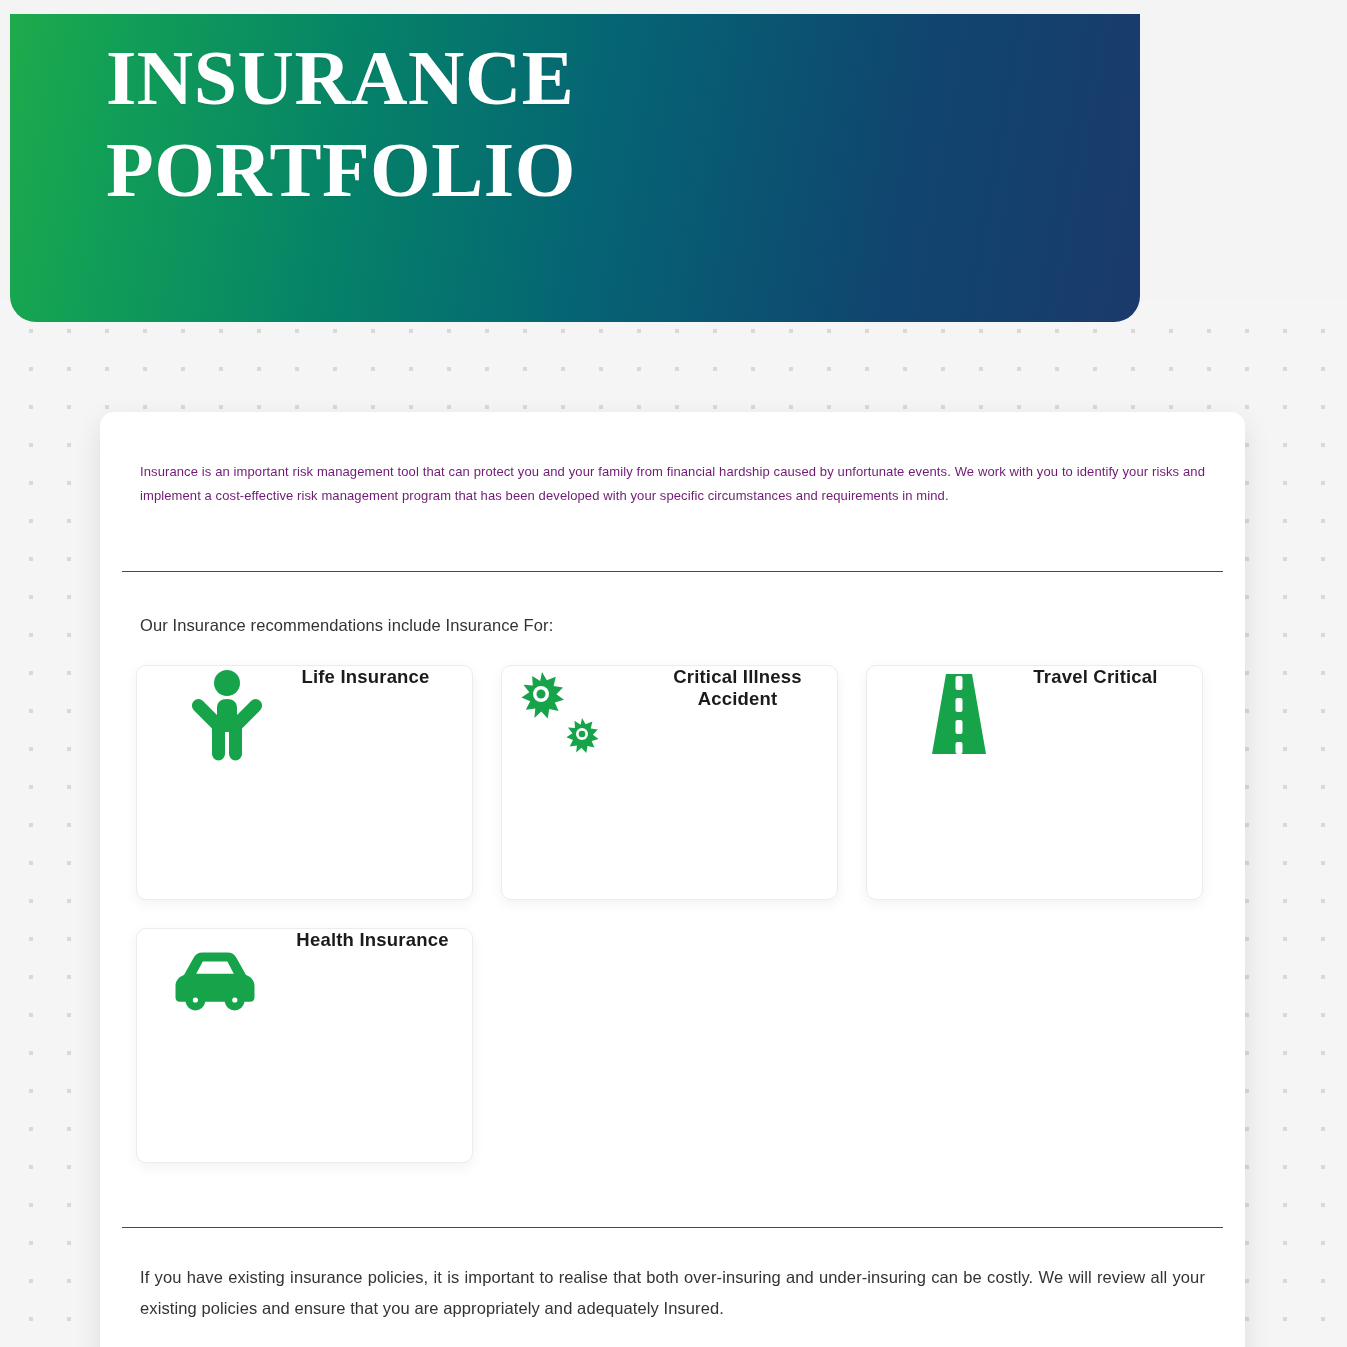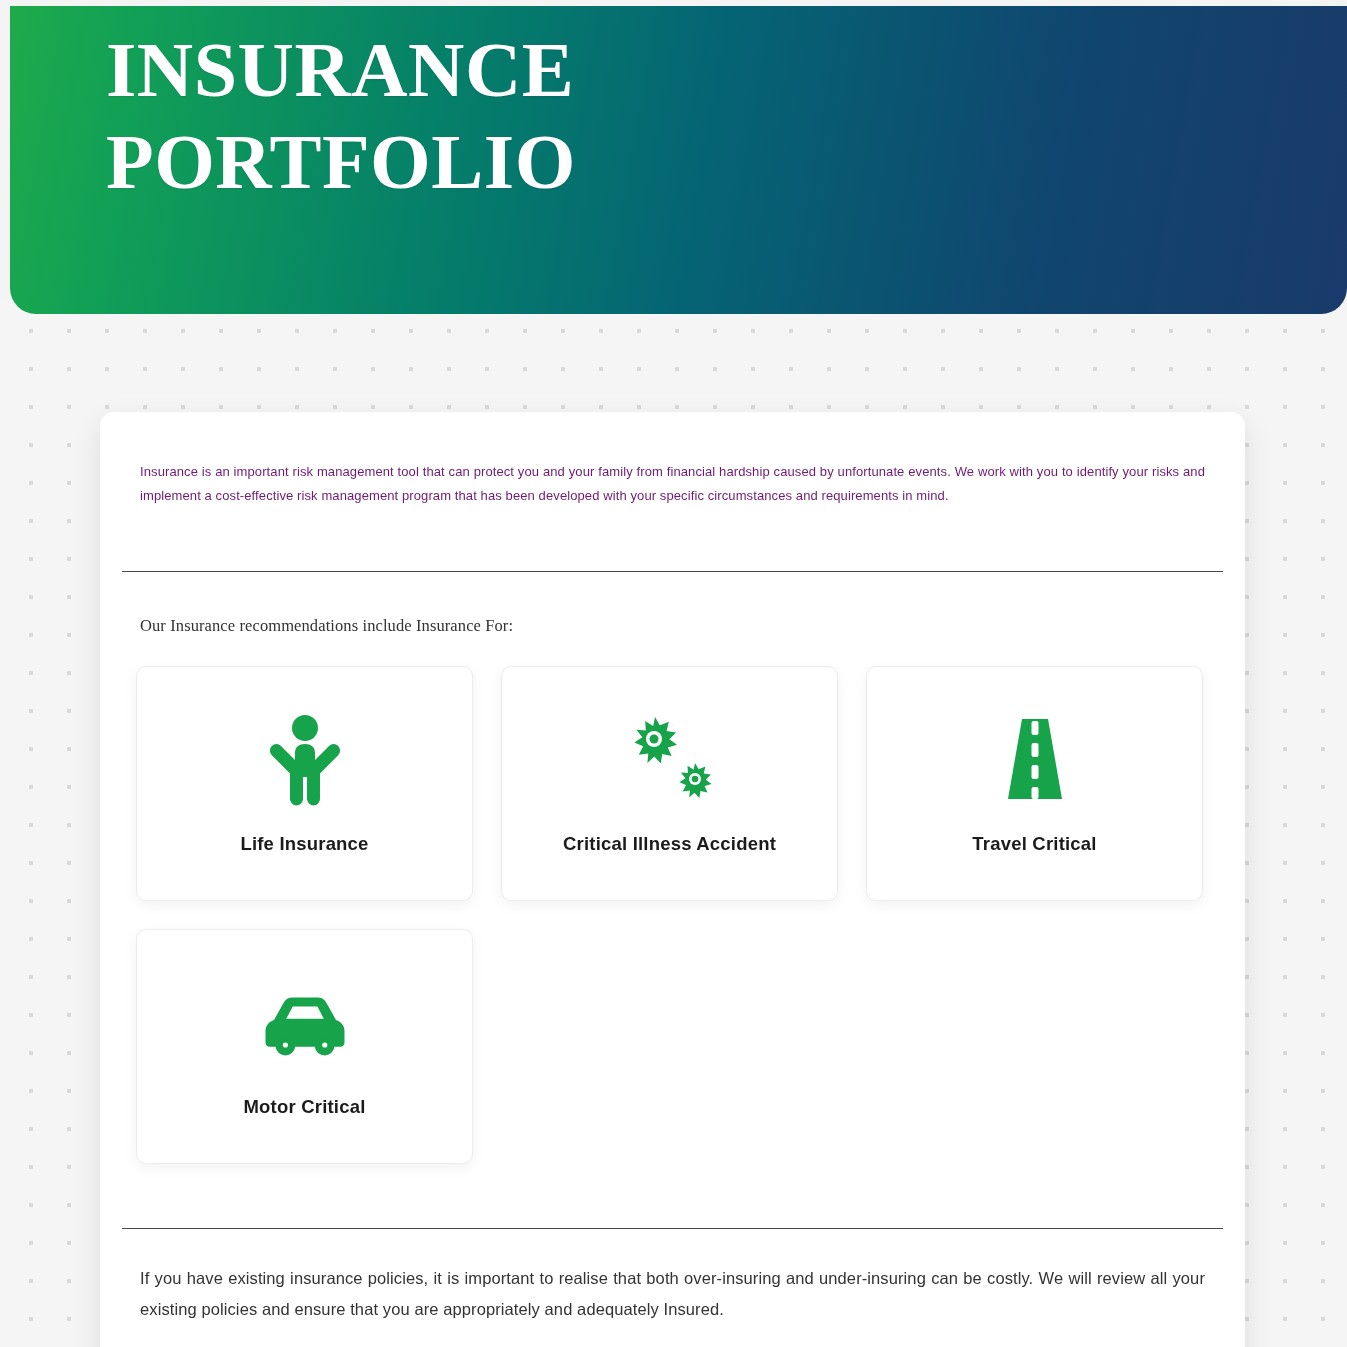--- a/index.html
+++ b/index.html
@@ -24,22 +24,22 @@
     background-color: #f5f5f5;
     background-image: radial-gradient(#d9d9d9 2.2px, transparent 2.3px);
     background-size: 38px 38px;
     background-position: 12px 12px;
     z-index: 0;
   }
 
   
   .header {
     position: absolute;
-    left: 10px; top: 6px;
-    width: 1337px; height: 308px;
+    left: 10px; top: 14px;
+    width: 1130px; height: 308px;
     background: linear-gradient(100deg, #1faa4b 0%, #12a056 9%, #058069 32%, #056474 52%, #10456f 78%, #1a3a6b 100%);
     border-bottom-left-radius: 26px;
     border-bottom-right-radius: 26px;
     z-index: 2;
     overflow: hidden;
   }
   .header-title {
     position: absolute;
     left: 96px; top: 18px;
     color: #ffffff;
@@ -79,41 +79,40 @@
     height: 1px;
     background: #4a4a4a;
     margin: 62px 22px 0 22px;
   }
 
   .sub-label {
     padding: 44px 40px 0 40px;
     font-size: 16.5px;
     color: #333333;
     letter-spacing: 0.1px;
-    font-family: Liberation Serif, serif;
   }
 
   
   .grid {
     display: grid;
     grid-template-columns: repeat(3, 337px);
     gap: 28px;
     padding: 30px 36px 0 36px;
     justify-content: start;
   }
 
   .tile {
     height: 235px;
     background: #ffffff;
     border: 1px solid #ececec;
     border-radius: 10px;
     box-shadow: 0 4px 14px rgba(0,0,0,0.055);
     display: flex;
-    flex-direction: column;
-    align-items: center;
+    flex-direction: row;
+    align-items: flex-start;
     justify-content: center;
     gap: 26px;
   }
   .tile .icon-wrap {
     height: 96px;
     display: flex;
     align-items: center;
     justify-content: center;
   }
   .tile .tile-label {
@@ -214,21 +213,21 @@
         <svg width="110" height="96" viewBox="0 0 110 96">
           <g fill="#16a34a">
             <path d="M24 46l9.5-17c2-3.6 4.9-5.4 9-5.4h25c4.1 0 7 1.8 9 5.4L86 46c5.2 1.8 8.5 5.7 8.5 11v11.4c0 2.6-1.8 4.4-4.4 4.4h-5.6a10 10 0 0 1-19.8 0H45.3a10 10 0 0 1-19.8 0h-5.6c-2.6 0-4.4-1.8-4.4-4.4V57c0-5.3 3.3-9.2 8.5-11zm18.8-13.4l-6.6 12.2h37.6l-6.4-12.2H42.8z"></path>
             <circle cx="35.4" cy="71" r="6"></circle>
             <circle cx="74.8" cy="71" r="6"></circle>
           </g>
           <circle cx="35.4" cy="71" r="2.6" fill="#ffffff"></circle>
           <circle cx="74.8" cy="71" r="2.6" fill="#ffffff"></circle>
         </svg>
       </div>
-      <div class="tile-label">Motor Critical</div>
+      <div class="tile-label">Health Insurance</div>
     </div>
 
   </div>
 
   <div class="rule-2"></div>
 
   <p class="outro">If you have existing insurance policies, it is important to realise that both over-insuring and under-insuring can be costly. We will review all your existing policies and ensure that you are appropriately and adequately Insured.</p>
 
 </div>
 

